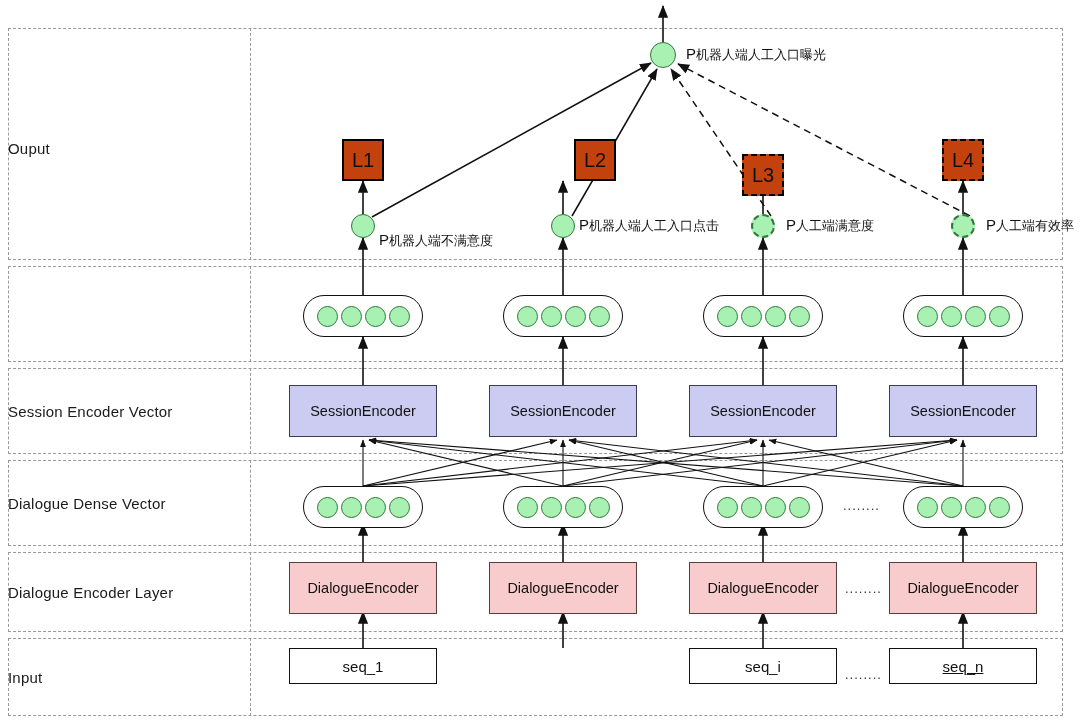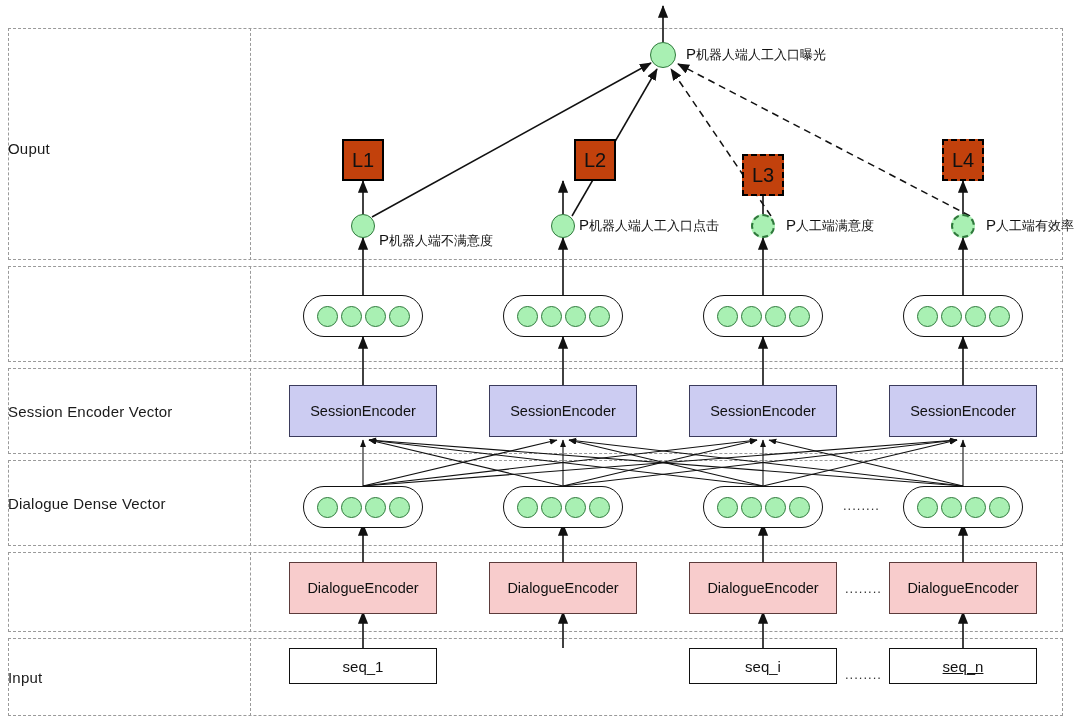--- a/index.html
+++ b/index.html
@@ -143,20 +143,23 @@
 
   <div class="band-label" style="left:8px; top:120px; width:242px; height:56px;">
       <span>Ouput</span>
     </div>
   <div class="band-label" style="left:8px; top:387px; width:242px; height:48px;">
       <span>Session Encoder Vector</span>
     </div>
   <div class="band-label" style="left:8px; top:479px; width:242px; height:48px;">
       <span>Dialogue Dense Vector</span>
     </div>
+  <div class="band-label" style="left:8px; top:568px; width:242px; height:48px;">
+      <span>Dialogue Encoder Layer</span>
+    </div>
   <div class="band-label" style="left:8px; top:653px; width:242px; height:48px;">
       <span>Input</span>
     </div>
 
   <svg id="wires" viewBox="0 0 1080 723">
     <defs>
       <marker id="ah" markerWidth="9" markerHeight="9" refX="7.4" refY="3.2" orient="auto" markerUnits="strokeWidth">
         <path d="M0,0 L8,3.2 L0,6.4 z" fill="#111"></path>
       </marker>
       <marker id="ahs" markerWidth="8" markerHeight="8" refX="6.6" refY="2.8" orient="auto" markerUnits="strokeWidth">

